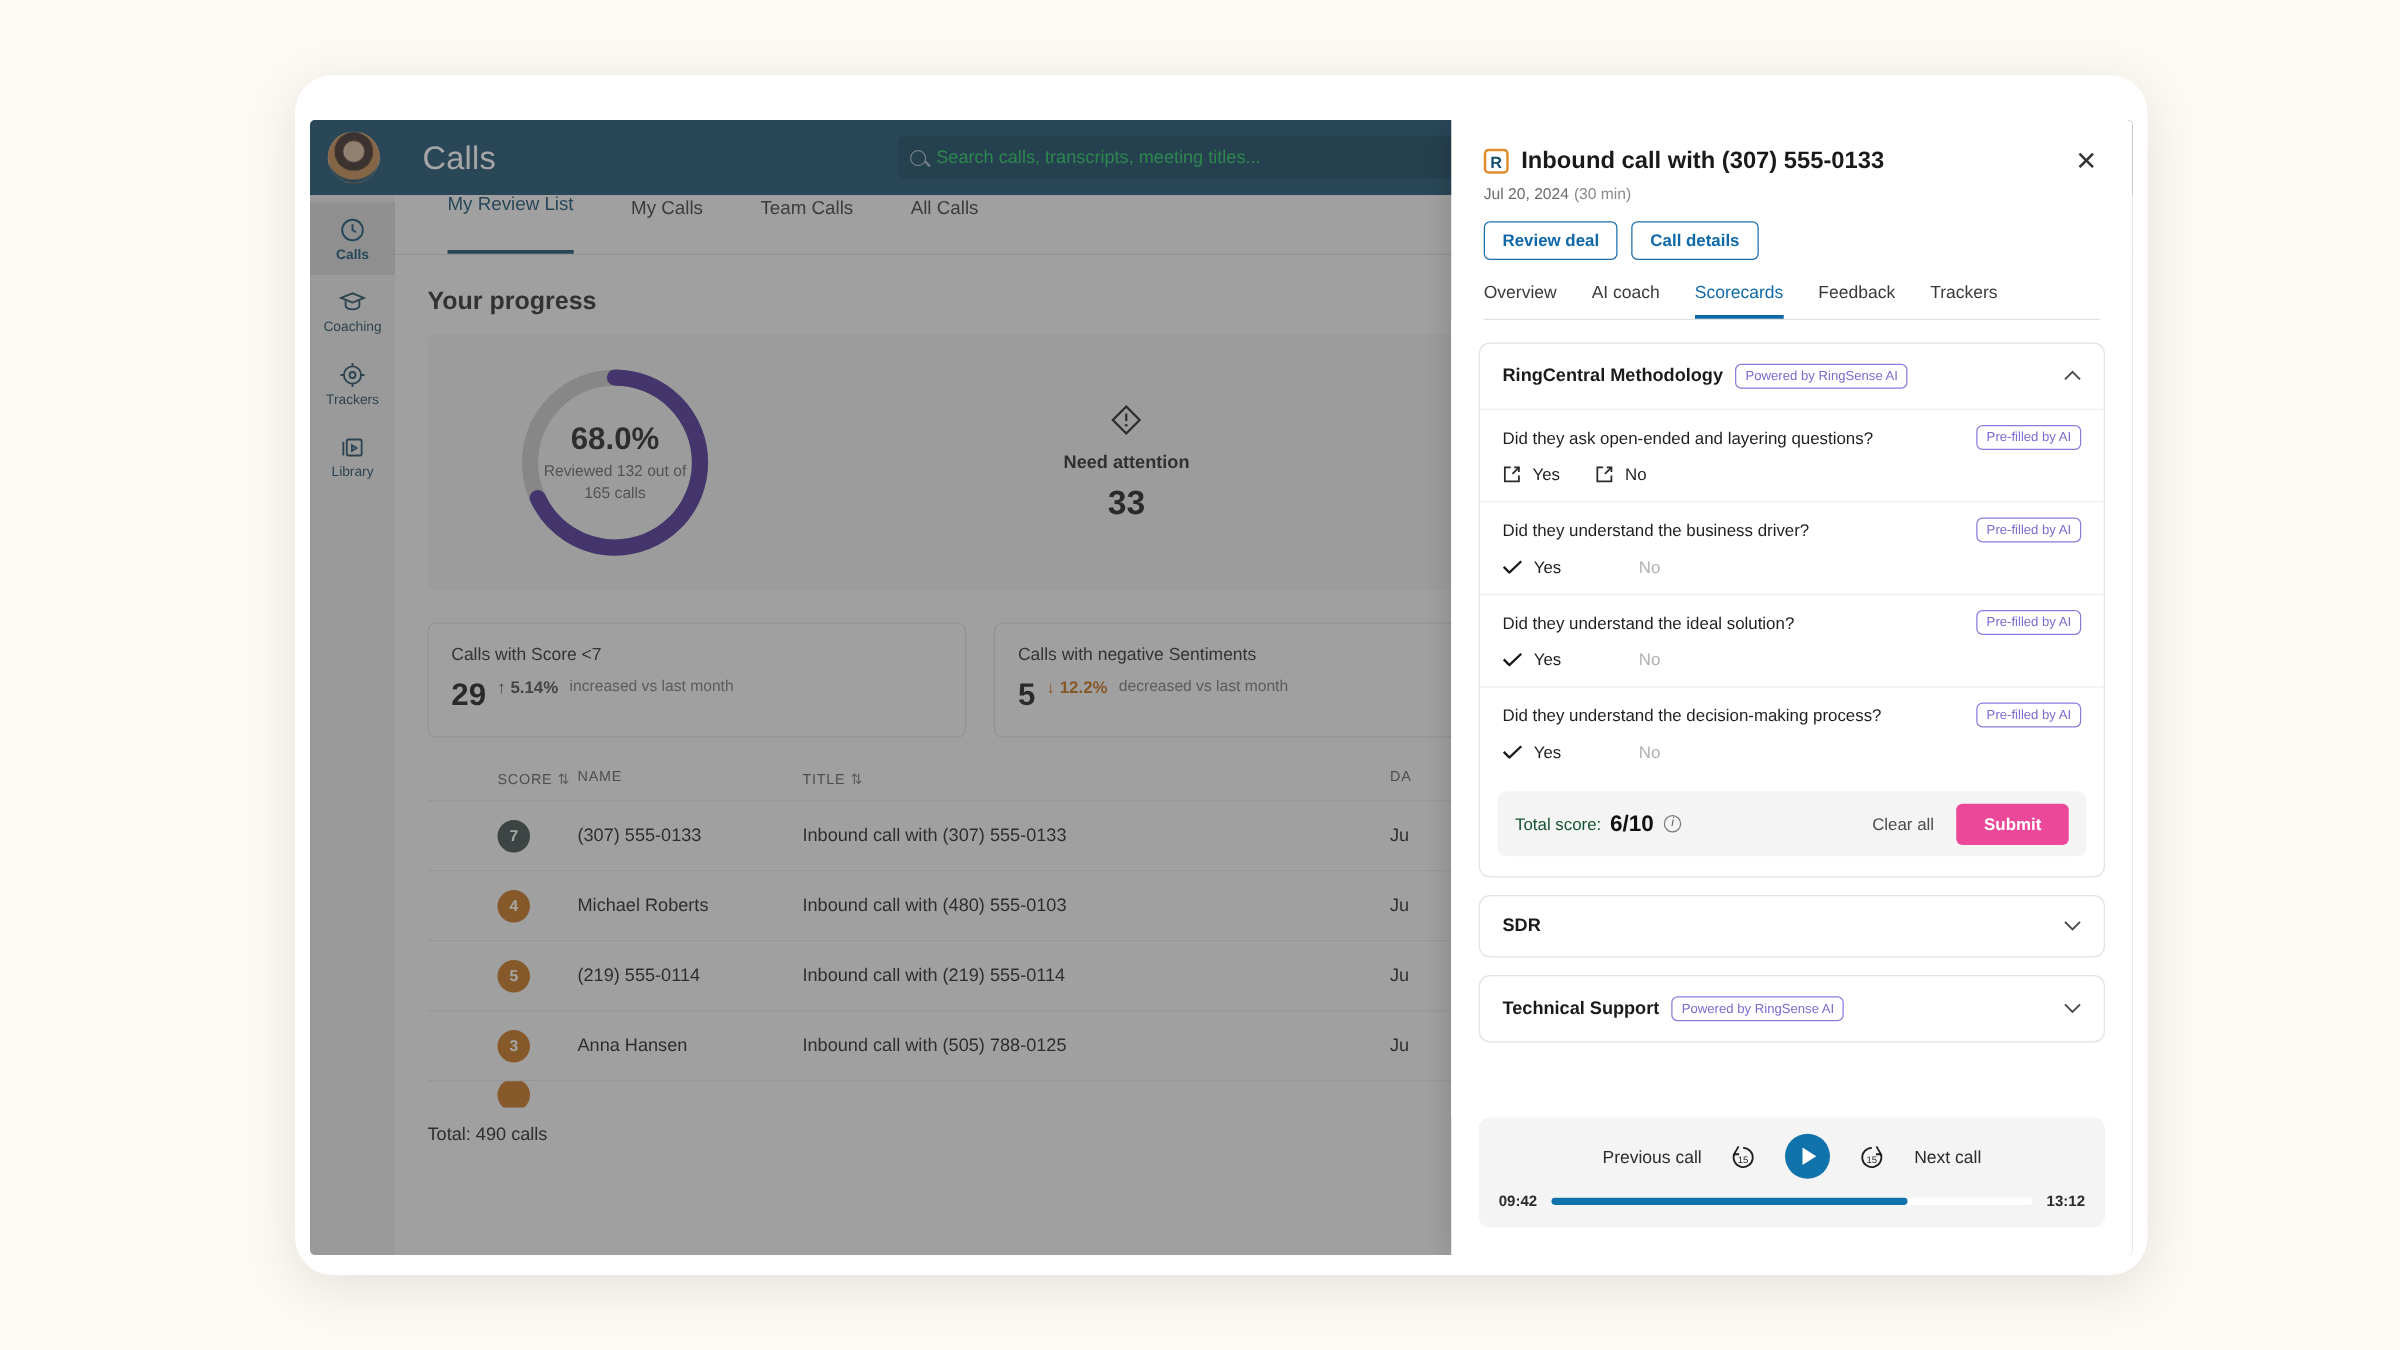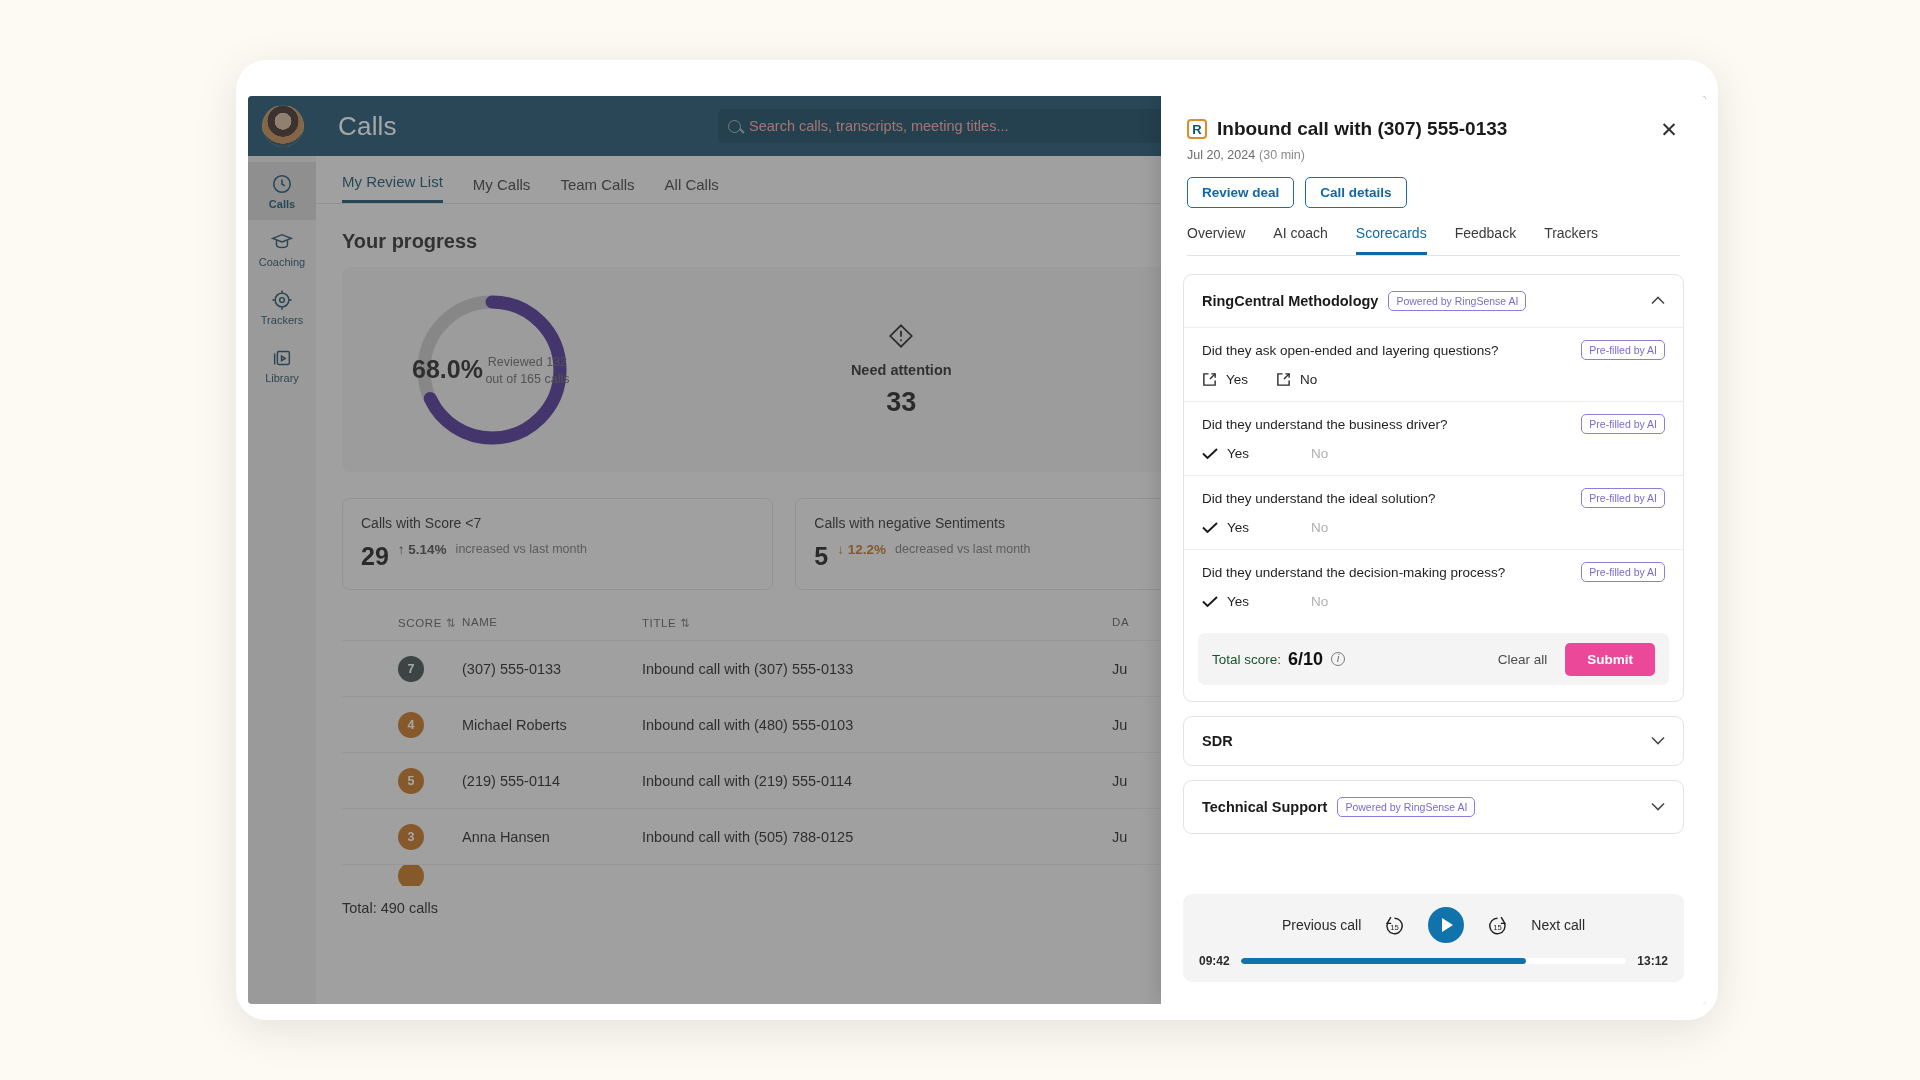--- a/index.html
+++ b/index.html
@@ -48,21 +48,21 @@
   .app-title {
     color: #ffffff; font-size: 26px; letter-spacing: .2px;
     margin-left: 34px; font-weight: 400;
   }
   .searchbox {
     position: absolute; left: 470px; top: 13px;
     width: 520px; height: 34px;
     background: #12435e; border-radius: 6px;
     display: flex; align-items: center; padding: 0 10px;
   }
-  .searchbox .ph { color: #fca5a5; font-size: 14.5px; margin-left: 8px; }
+  .searchbox .ph { color: #22c55e; font-size: 14.5px; margin-left: 8px; }
   .mag { width: 13px; height: 13px; border: 1.6px solid #9bb2c0; border-radius: 50%; position: relative; flex: none; }
   .mag::after { content: ""; position: absolute; width: 6px; height: 1.6px; background: #9bb2c0; transform: rotate(45deg); right: -5px; bottom: 0px; }
 
   
   .rail {
     position: absolute; left: 0; top: 60px; width: 68px; bottom: 0;
     background: #e9e9e9;
     padding-top: 6px;
   }
   .rail-item {
@@ -72,33 +72,33 @@
   }
   .rail-item.active { background: #d4d4d4; color: #14506e; font-weight: 700; }
   .rail-ico { width: 22px; height: 22px; display: block; }
 
   
   .content { position: absolute; left: 68px; right: 0; top: 60px; bottom: 0; background: #f4f4f4; }
   .tabs {
     height: 48px; display: flex; align-items: flex-end; gap: 30px;
     padding-left: 26px; border-bottom: 1px solid #dcdcdc; background: #f4f4f4;
   }
-  .tab { font-size: 15px; color: #3b3b3b; padding-bottom: 10px; }
+  .tab { font-size: 15px; color: #3b3b3b; padding-bottom: 28px; margin-left: 16px; }
   .tab.active { color: #16506e; border-bottom: 3px solid #16506e; font-weight: 400; }
 
   .section-title { font-size: 20px; font-weight: 700; color: #2a2a2a; margin: 26px 0 14px 26px; }
 
   .progress-panel {
     margin: 0 26px; height: 205px; background: #ededed;
     border-radius: 8px; display: flex; align-items: center;
   }
   .donut-wrap { width: 300px; display: flex; justify-content: center; }
   .donut { position: relative; width: 160px; height: 160px; }
   .donut svg { transform: rotate(-90deg); }
-  .donut-txt { position: absolute; inset: 0; display: flex; flex-direction: row; align-items: center; justify-content: center; }
+  .donut-txt { position: absolute; inset: 0; display: flex; flex-direction: column; align-items: center; justify-content: center; }
   .donut-pct { font-size: 25px; font-weight: 700; color: #222; }
   .donut-sub { font-size: 12.5px; color: #666; text-align: center; line-height: 1.35; margin-top: 3px; width: 130px; }
 
   .stat-col { flex: 1; display: flex; align-items: center; }
   .stat-item { flex: 1; text-align: center; }
   .stat-ico { height: 30px; display: flex; align-items: center; justify-content: center; }
   .stat-lbl { font-size: 14.5px; font-weight: 700; color: #262626; margin-top: 11px; }
   .stat-val { font-size: 27px; font-weight: 700; color: #1a1a1a; margin-top: 9px; }
   .vdiv { width: 1px; height: 86px; background: #cfcfcf; }
 

